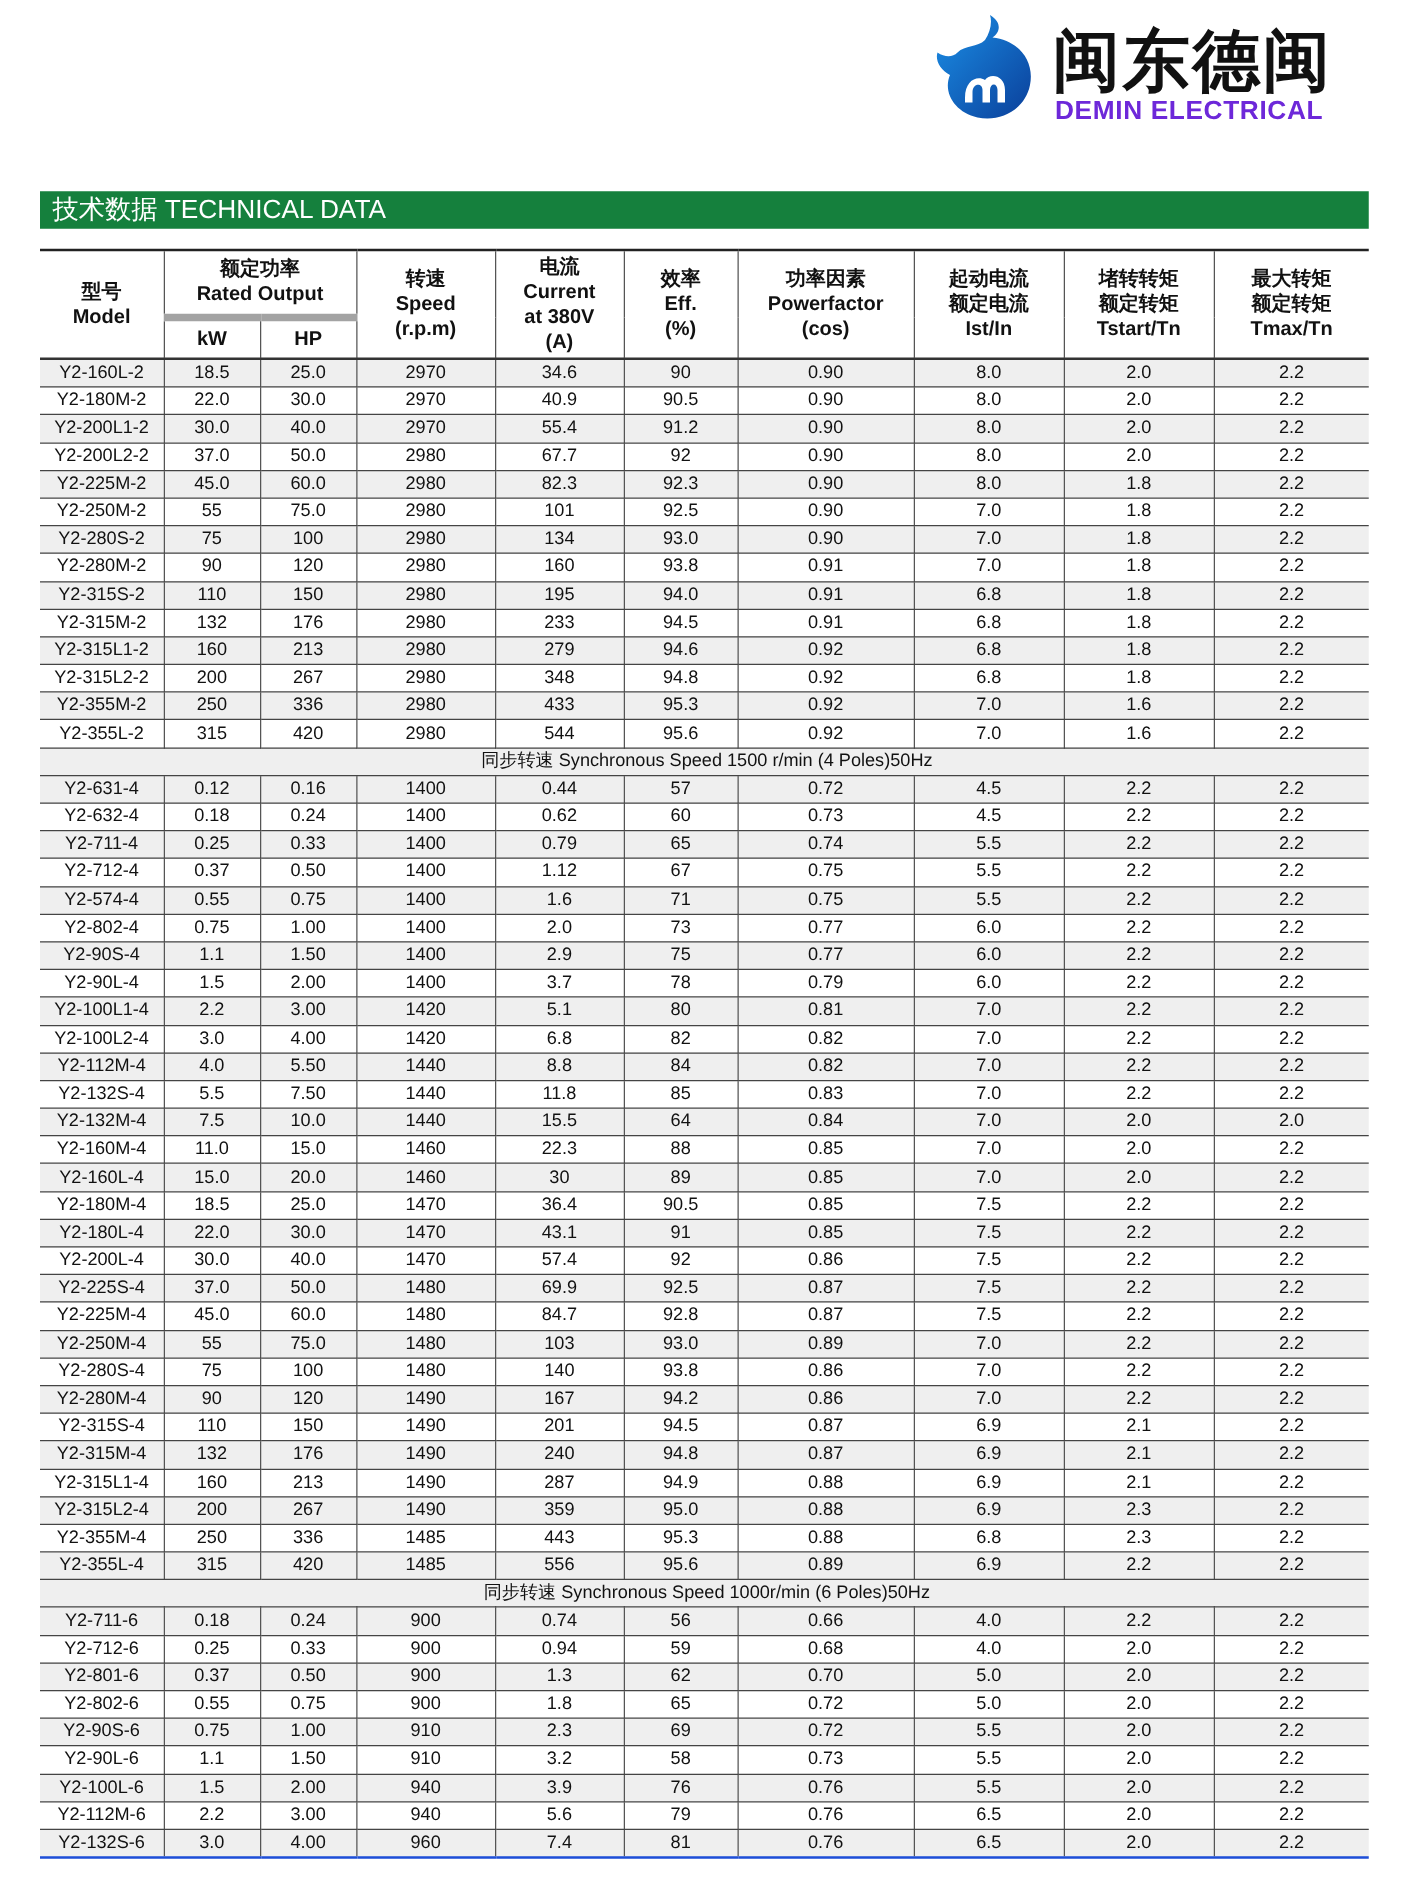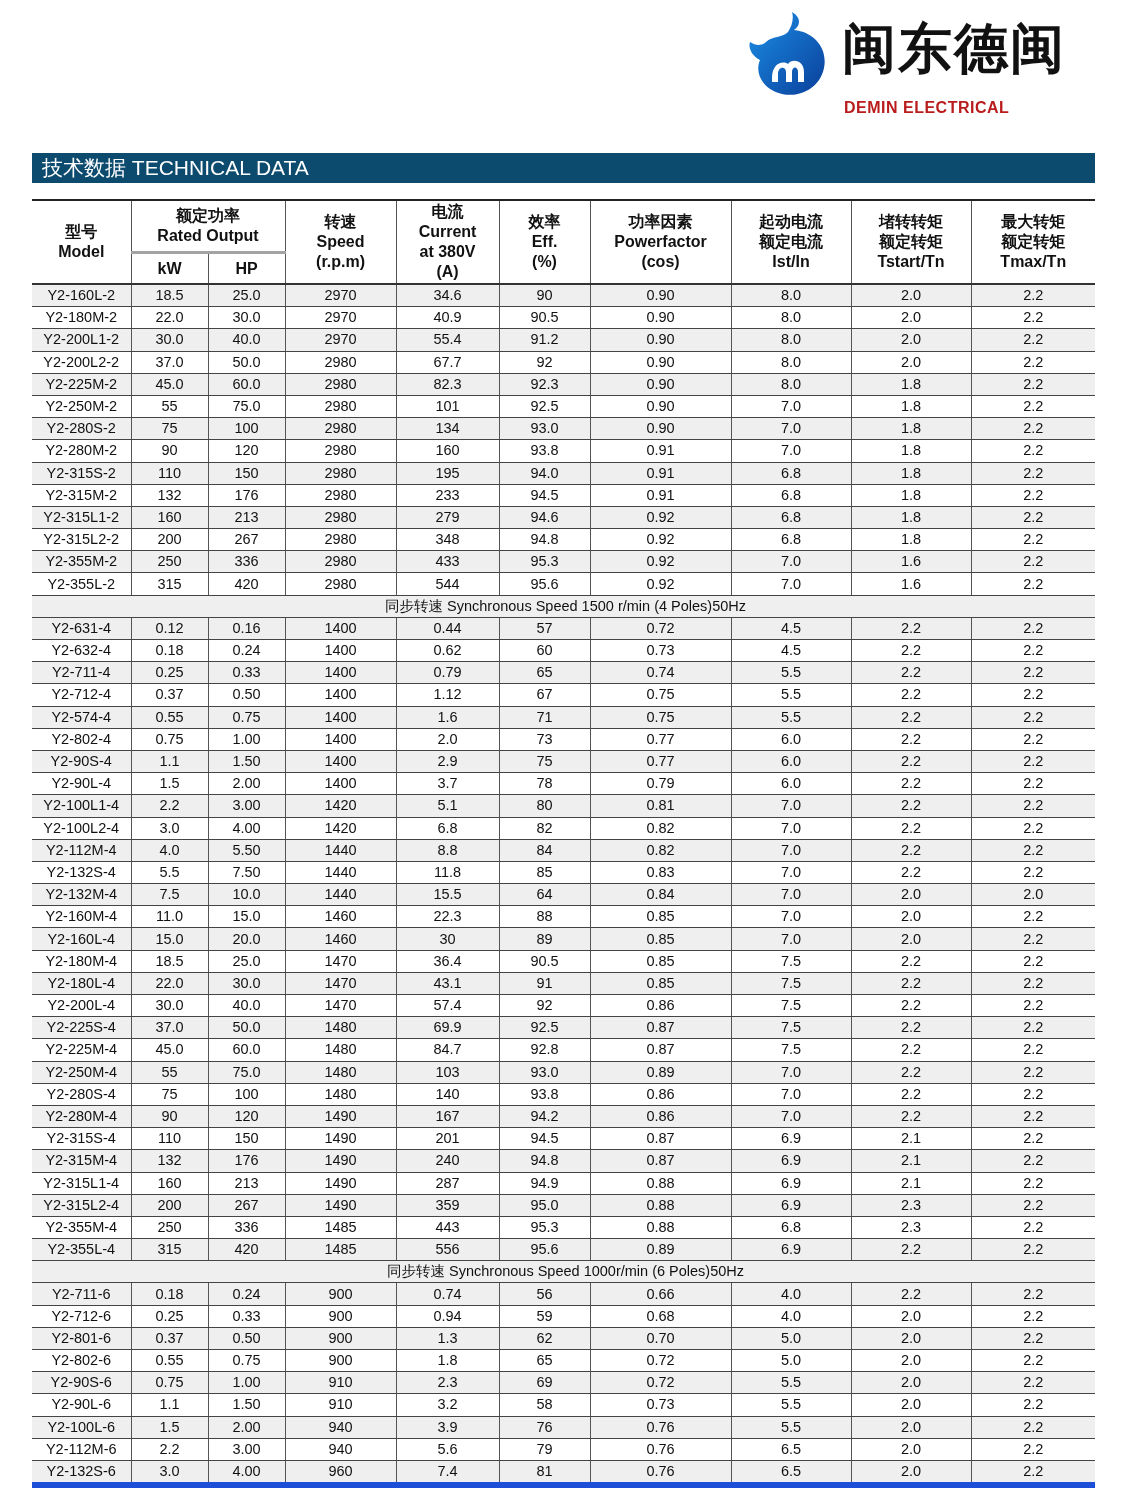--- a/index.html
+++ b/index.html
@@ -1,34 +1,34 @@
 <!DOCTYPE html>
 <html><head>
 <meta charset="utf-8">
 <style>
   html, body { margin:0; padding:0; background:#fff; }
   body { width:1136px; height:1511px; position:relative; font-family:"Liberation Sans", "DejaVu Sans", sans-serif; color:#111; overflow:hidden; }
   .logo { position:absolute; left:742px; top:8px; width:360px; height:95px; }
   .logo-mark { position:absolute; left:0; top:0; width:92px; height:92px; }
   .logo-cn { position:absolute; left:100px; top:12px; font-size:54px; font-weight:bold; letter-spacing:2px; line-height:58px; color:#111; font-family:"DejaVu Sans", sans-serif;text-align:right; }
-  .logo-en { position:absolute; left:102px; top:70px; font-size:16px; font-weight:bold; letter-spacing:0.5px; line-height:22px; color:#b91c1c;margin-top:19px; }
-  .title-bar { position:absolute; left:32px; top:153px; width:1063px; height:30px; background:#0c4a6e; color:#fff; font-size:21px; line-height:30px; padding-left:10px; box-sizing:border-box; }
+  .logo-en { position:absolute; left:102px; top:70px; font-size:21px; font-weight:bold; letter-spacing:0.5px; line-height:22px; color:#6d28d9; }
+  .title-bar { position:absolute; left:32px; top:153px; width:1063px; height:30px; background:#15803d; color:#fff; font-size:21px; line-height:30px; padding-left:10px; box-sizing:border-box; }
   table.spec { position:absolute; left:32px; top:199px; width:1063px; border-collapse:collapse; table-layout:fixed; font-size:14.5px; }
   table.spec th, table.spec td { text-align:center; padding:0; border-left:1px solid #555; border-right:1px solid #555; }
   table.spec th:first-child, table.spec td:first-child { border-left:none; }
   table.spec th:last-child, table.spec td:last-child { border-right:none; }
   table.spec thead tr.h1 th { border-top:2px solid #222; }
   table.spec thead th { font-weight:bold; font-size:16px; line-height:20px; vertical-align:middle; }
   table.spec thead tr.h1 th { height:50px; }
-  table.spec thead tr.h2 th { height:29px; border-top:3px solid #a3a3a3; }
+  table.spec thead tr.h2 th { height:29px; border-top:6px solid #a3a3a3; }
   table.spec thead tr.h2 { border-bottom:2px solid #333; }
   table.spec tbody td { height:21.2px; line-height:21px; border-bottom:1px solid #444; }
   table.spec tbody tr.odd td { background:#efefef; }
   table.spec tbody tr.section td { background:#efefef; text-align:center; font-size:14.5px; border-left:none; border-right:none; padding-left:4px; }
-  table.spec tbody tr:last-child td { border-bottom:6px solid #1d4ed8;margin-top:33px; }
+  table.spec tbody tr:last-child td { border-bottom:2px solid #1d4ed8;margin-top:33px; }
 </style>
 </head>
 <body>
 
 <div class="logo">
   <svg class="logo-mark" viewBox="0 0 92 92">
     <defs>
       <linearGradient id="lg1" x1="0" y1="0" x2="1" y2="1">
         <stop offset="0" stop-color="#1b8fe6"></stop>
         <stop offset="1" stop-color="#0a3f9a"></stop>

